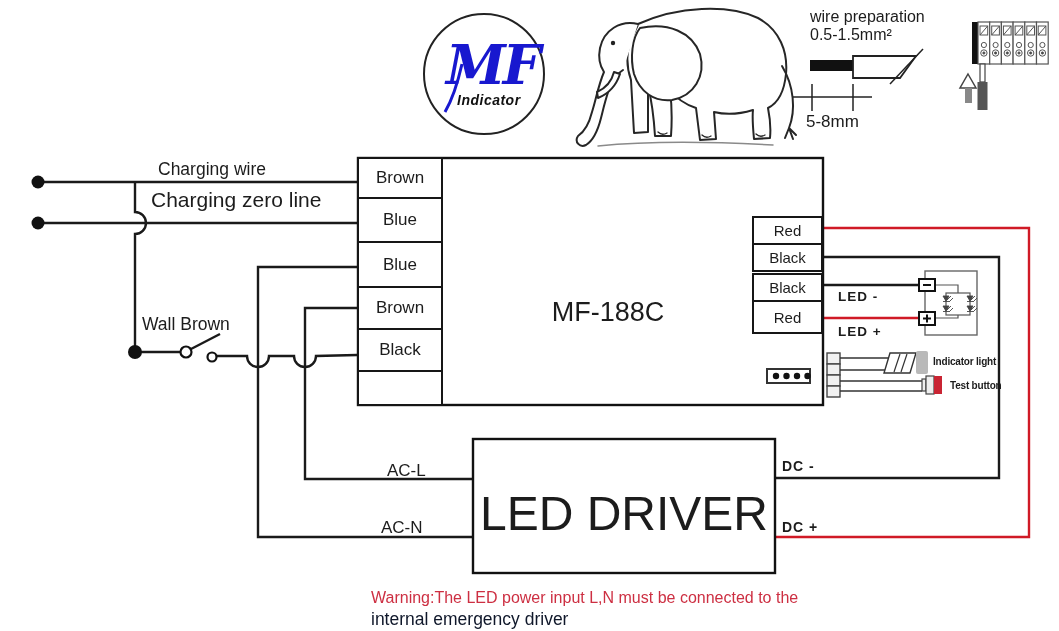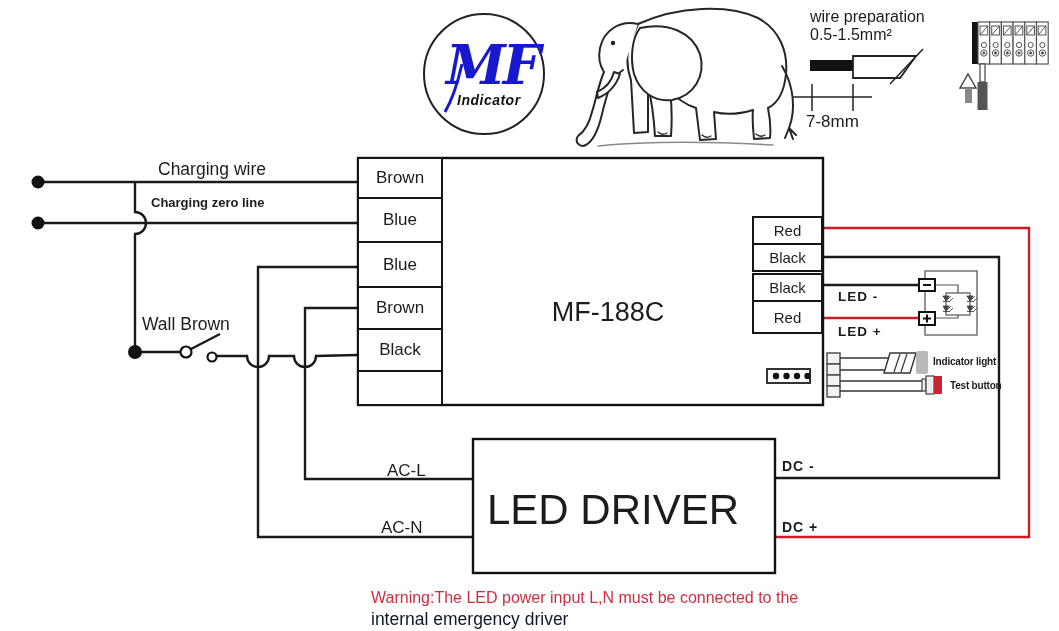--- a/index.html
+++ b/index.html
@@ -26,34 +26,34 @@
   
   #logo-text{left:446px;top:34px;font-family:"DejaVu Serif",serif;font-style:italic;
     font-weight:bold;font-size:54px;color:#1818cf;letter-spacing:-3px;}
   #logo-sub{left:457px;top:92px;font-size:14px;font-weight:bold;font-style:italic;
     color:#111;letter-spacing:0.5px;}
   #wp-title{left:810px;top:8px;font-size:16px;}
   #wp-range{left:810px;top:26px;font-size:16px;}
   #wp-dim{left:806px;top:112px;font-size:17px;}
   
   #charging-wire{left:158px;top:159px;font-size:17.5px;}
-  #charging-zero{left:151px;top:196px;font-size:13px;font-weight:bold;}
+  #charging-zero{left:151px;top:188px;font-size:21px;}
   #wall-switch{left:142px;top:314px;font-size:17.5px;}
   #ed-title1{left:453px;top:215px;width:310px;text-align:center;font-size:24px;letter-spacing:2px;}
   #ed-title2{left:453px;top:243px;width:310px;text-align:center;font-size:24px;letter-spacing:2px;}
   #ed-model{left:453px;top:297px;width:310px;text-align:center;font-size:27px;}
   #ac-l{left:387px;top:461px;font-size:17px;}
   #ac-n{left:381px;top:518px;font-size:17px;}
   #dc-minus{left:782px;top:458px;font-size:14px;font-weight:bold;letter-spacing:1px;}
   #dc-plus{left:782px;top:519px;font-size:14px;font-weight:bold;letter-spacing:1px;}
   #led-minus{left:838px;top:289px;font-size:13.5px;font-weight:bold;letter-spacing:1px;}
   #led-plus{left:838px;top:324px;font-size:13.5px;font-weight:bold;letter-spacing:1px;}
   #indicator-light{left:933px;top:356px;font-size:10px;font-weight:bold;letter-spacing:-0.2px;}
   #test-button{left:950px;top:380px;font-size:10px;font-weight:bold;letter-spacing:-0.2px;}
-  #ld-title{left:462px;top:486px;width:302px;text-align:center;font-size:42px;}
+  #ld-title{left:473px;top:486px;width:302px;text-align:center;font-size:48px;}
   #warn1{left:371px;top:589px;font-size:16px;color:#cd2f42;}
   #warn2{left:371px;top:609px;font-size:17.5px;color:#0f172a;}
 </style>
 </head>
 <body>
 
 <div id="canvas">
 
 <svg class="layer" width="1059" height="631" viewBox="0 0 1059 631">
 
@@ -239,21 +239,21 @@
     <line x1="923" y1="318.5" x2="931" y2="318.5" stroke="#111" stroke-width="2"></line>
     <line x1="927" y1="314.5" x2="927" y2="322.5" stroke="#111" stroke-width="2"></line>
   </g>
 </svg>
 
   <div class="lbl" id="logo-text">MF</div>
   <div class="lbl" id="logo-sub">Indicator</div>
 
   <div class="lbl" id="wp-title">wire preparation</div>
   <div class="lbl" id="wp-range">0.5-1.5mm²</div>
-  <div class="lbl" id="wp-dim">7-8mm</div>
+  <div class="lbl" id="wp-dim">5-8mm</div>
 
   <div class="lbl" id="charging-wire">Charging wire</div>
   <div class="lbl" id="charging-zero">Charging zero line</div>
   <div class="lbl" id="wall-switch">Wall Brown</div>
 
   <div class="cell" id="lt0">Brown</div>
   <div class="cell" id="lt1">Blue</div>
   <div class="cell" id="lt2">Blue</div>
   <div class="cell" id="lt3">Brown</div>
   <div class="cell" id="lt4">Black</div>

